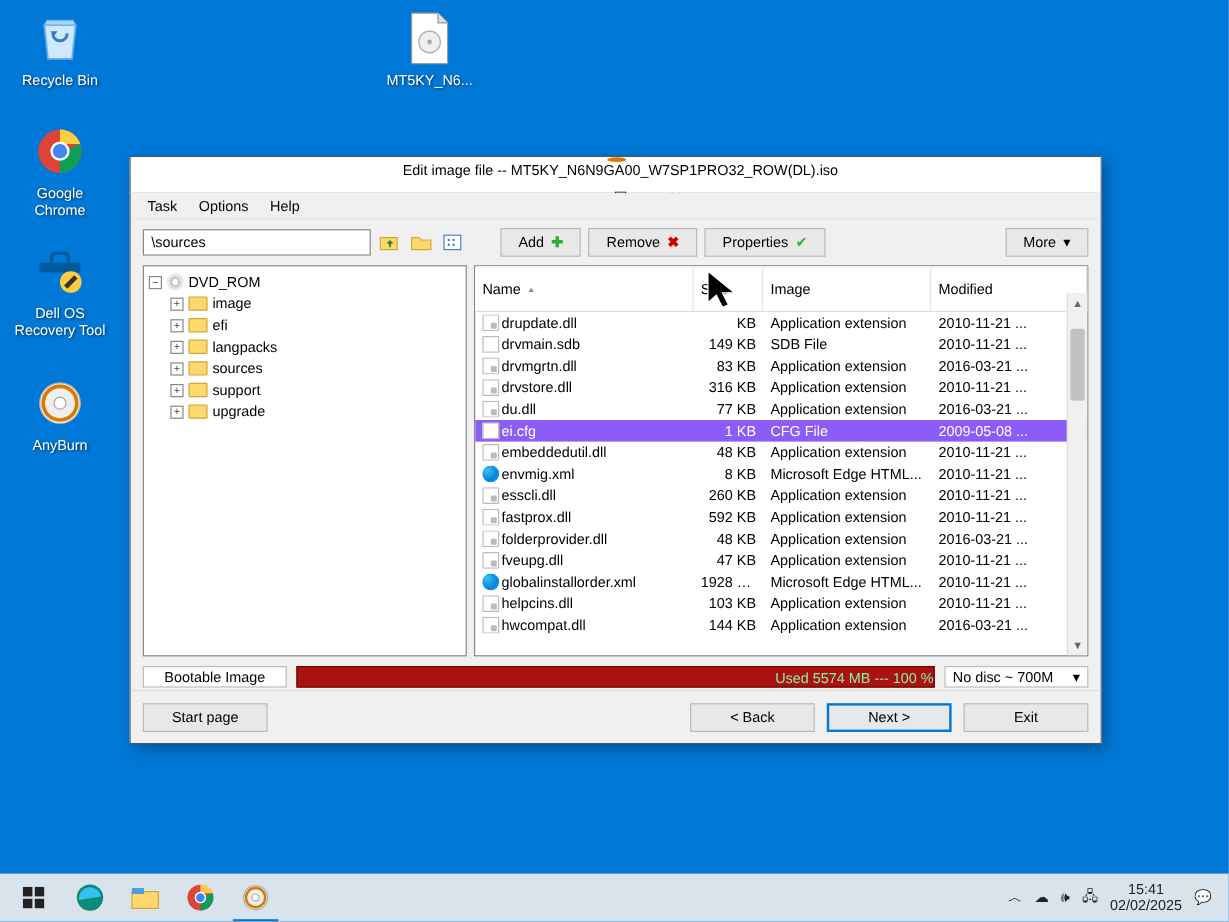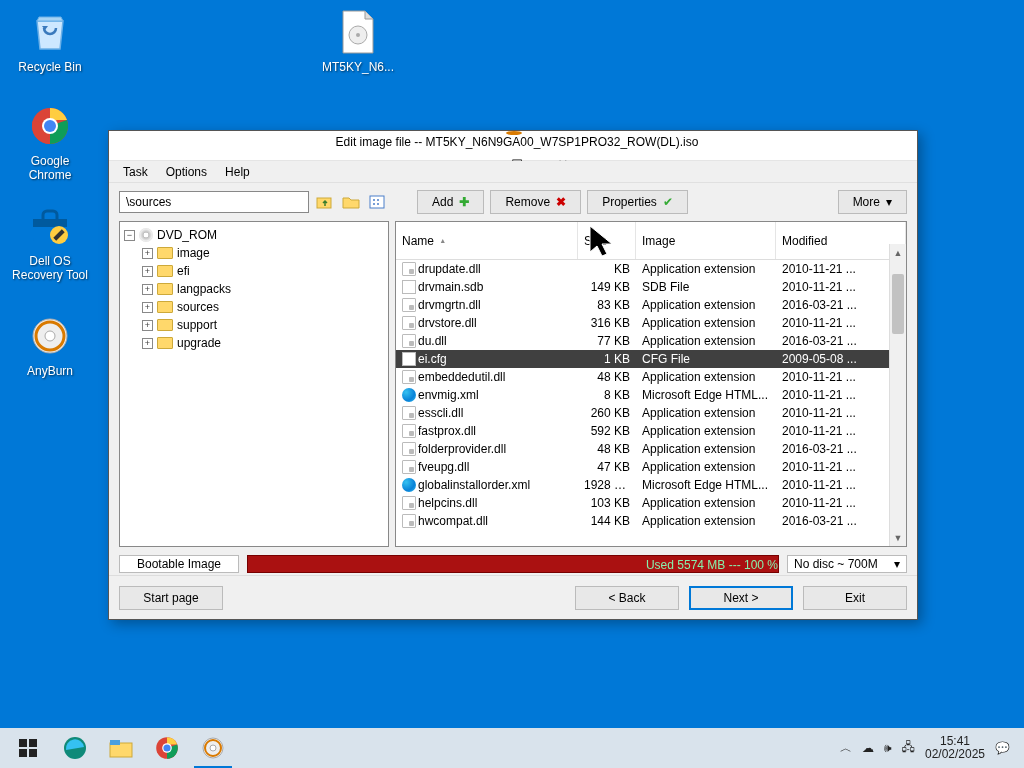--- a/index.html
+++ b/index.html
@@ -37,21 +37,21 @@
 .tree-item { display: flex; align-items: center; height: 18px; cursor: pointer; white-space: nowrap; }
 .tree-item .exp { width: 11px; height: 11px; border: 1px solid #888; font-size: 9px; line-height: 9px; text-align: center; margin-right: 4px; color: #444; }
 .tree-item .folder { width: 16px; height: 12px; background: #ffd86b; border: 1px solid #cda93a; border-radius: 1px; margin-right: 4px; position: relative; }
 .tree-item .cd { width: 14px; height: 14px; border-radius: 50%; background: radial-gradient(circle,#fff 25%,#bbb 26%,#eee 60%,#bbb 100%); margin-right: 4px; }
 
 .listpanel { flex: 1; background: #fff; border: 1px solid #888; display: flex; flex-direction: column; font-size: 12px; position: relative; }
 .listhdr { display: flex; background: #fff; border-bottom: 1px solid #ddd; height: 38px; align-items: center; }
 .listhdr .col { padding: 0 6px; border-right: 1px solid #e5e5e5; height: 100%; display: flex; align-items: center; cursor: pointer; }
 .listbody { flex: 1; overflow: auto; }
 .row { display: flex; height: 18px; align-items: center; cursor: pointer; }
-.row.sel { background: #404040; color: #fff; }
+.row.sel { background: #8b5cf6; color: #fff; }
 .row .c { padding: 0 6px; overflow: hidden; text-overflow: ellipsis; white-space: nowrap; }
 .row .fi { width: 14px; height: 14px; margin-right: 2px; display: inline-block; vertical-align: middle; }
 .fi-dll { background: #fff; border: 1px solid #bbb; border-radius: 1px; position: relative; }
 .fi-dll::after { content:''; position:absolute; bottom:1px; right:1px; width:5px; height:5px; background:#bbb; border-radius:1px; }
 .fi-file { background: #fff; border: 1px solid #bbb; }
 .fi-edge { background: radial-gradient(circle at 30% 30%,#35c1f1,#0882d8 60%,#35c1f1); border-radius:50%; }
 .c-name { width: 182px; display:flex; align-items:center; }
 .c-size { width: 58px; text-align: right; }
 .c-type { width: 140px; }
 .c-mod { flex: 1; }

